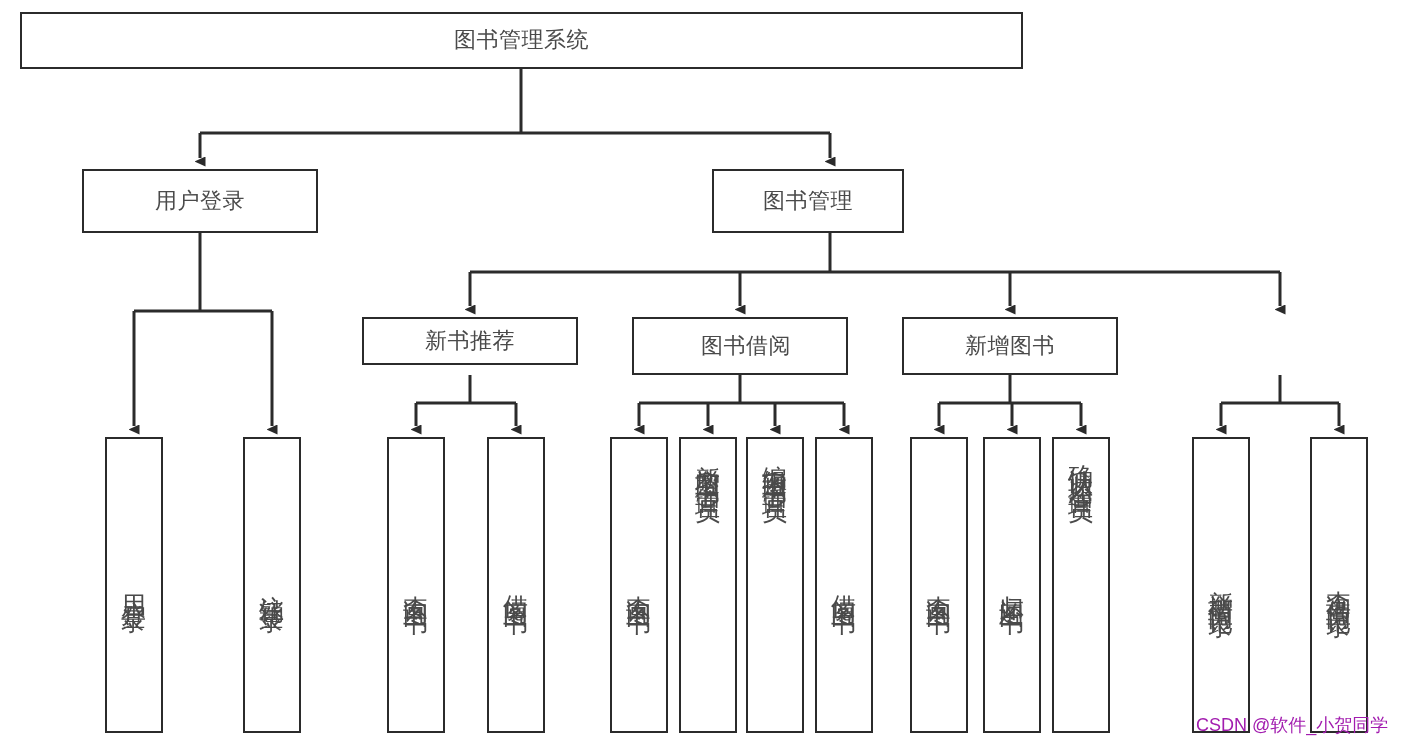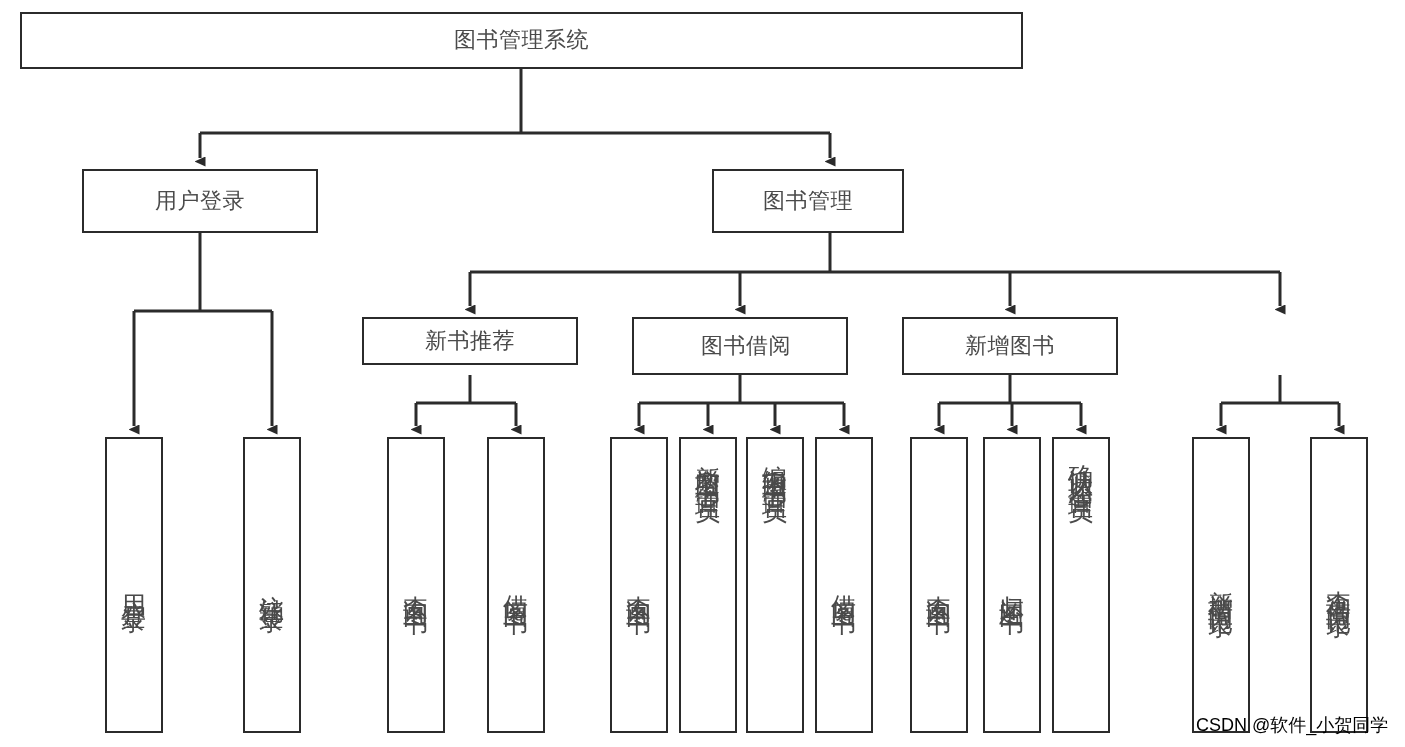--- a/index.html
+++ b/index.html
@@ -59,21 +59,21 @@
   }
   .node.vertical.centered {
     align-items: center;
     padding-top: 0;
   }
   .watermark {
     position: absolute;
     left: 1196px;
     top: 713px;
     font-size: 18px;
-    color: #000000;
+    color: #a21caf;
     white-space: nowrap;
     font-family: "Liberation Sans", "DejaVu Sans", sans-serif;
   }
 </style>
 </head>
 <body>
 
 <div id="diagram-root">
 
   <svg class="wires" viewBox="0 0 1405 747" xmlns="http://www.w3.org/2000/svg">

